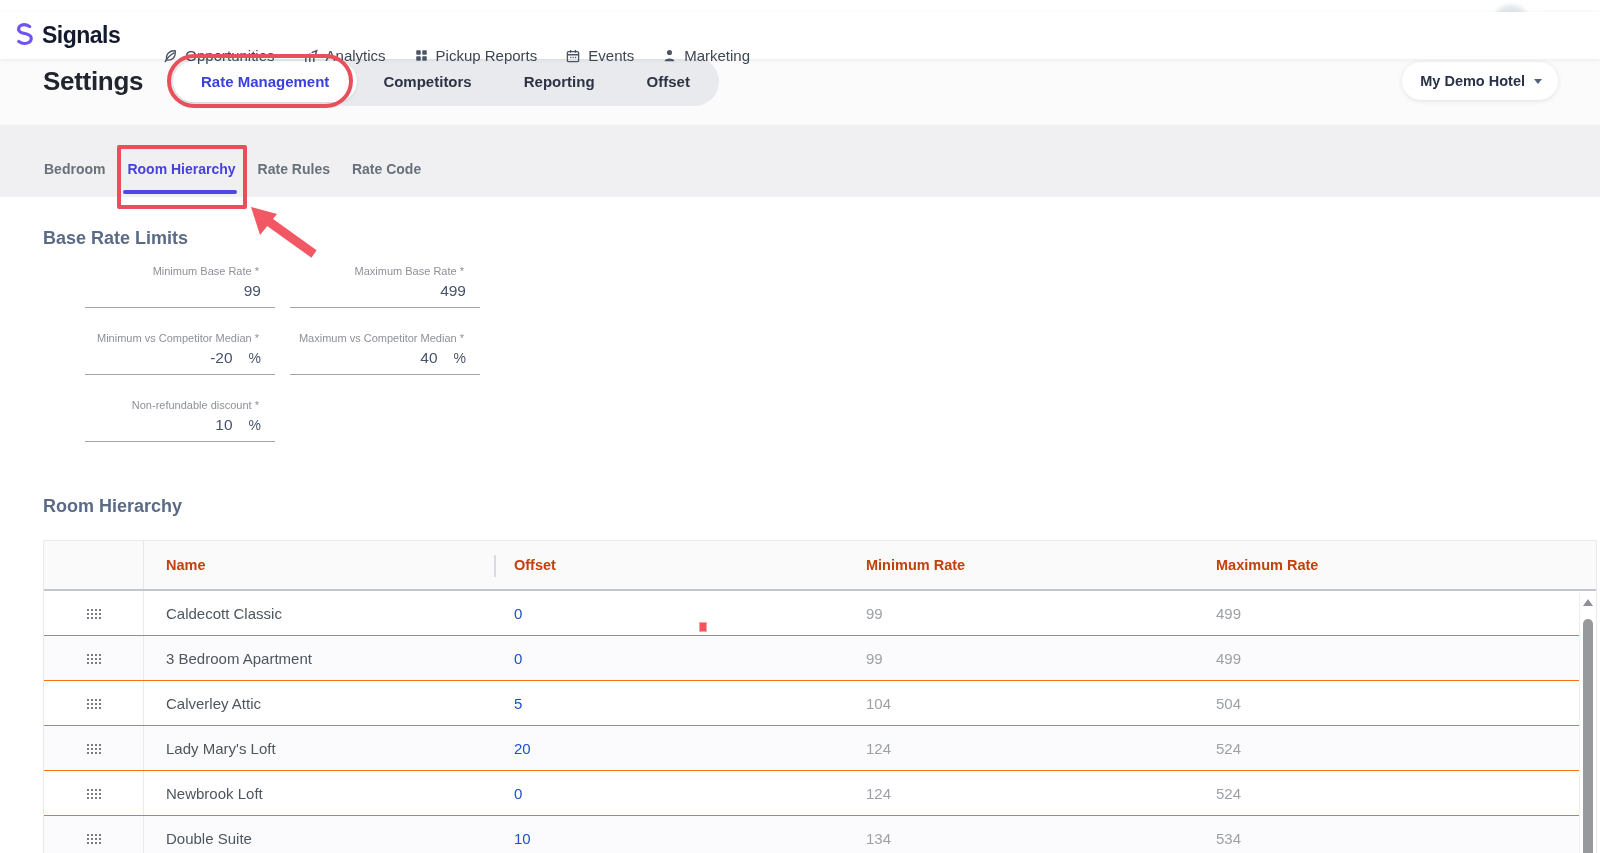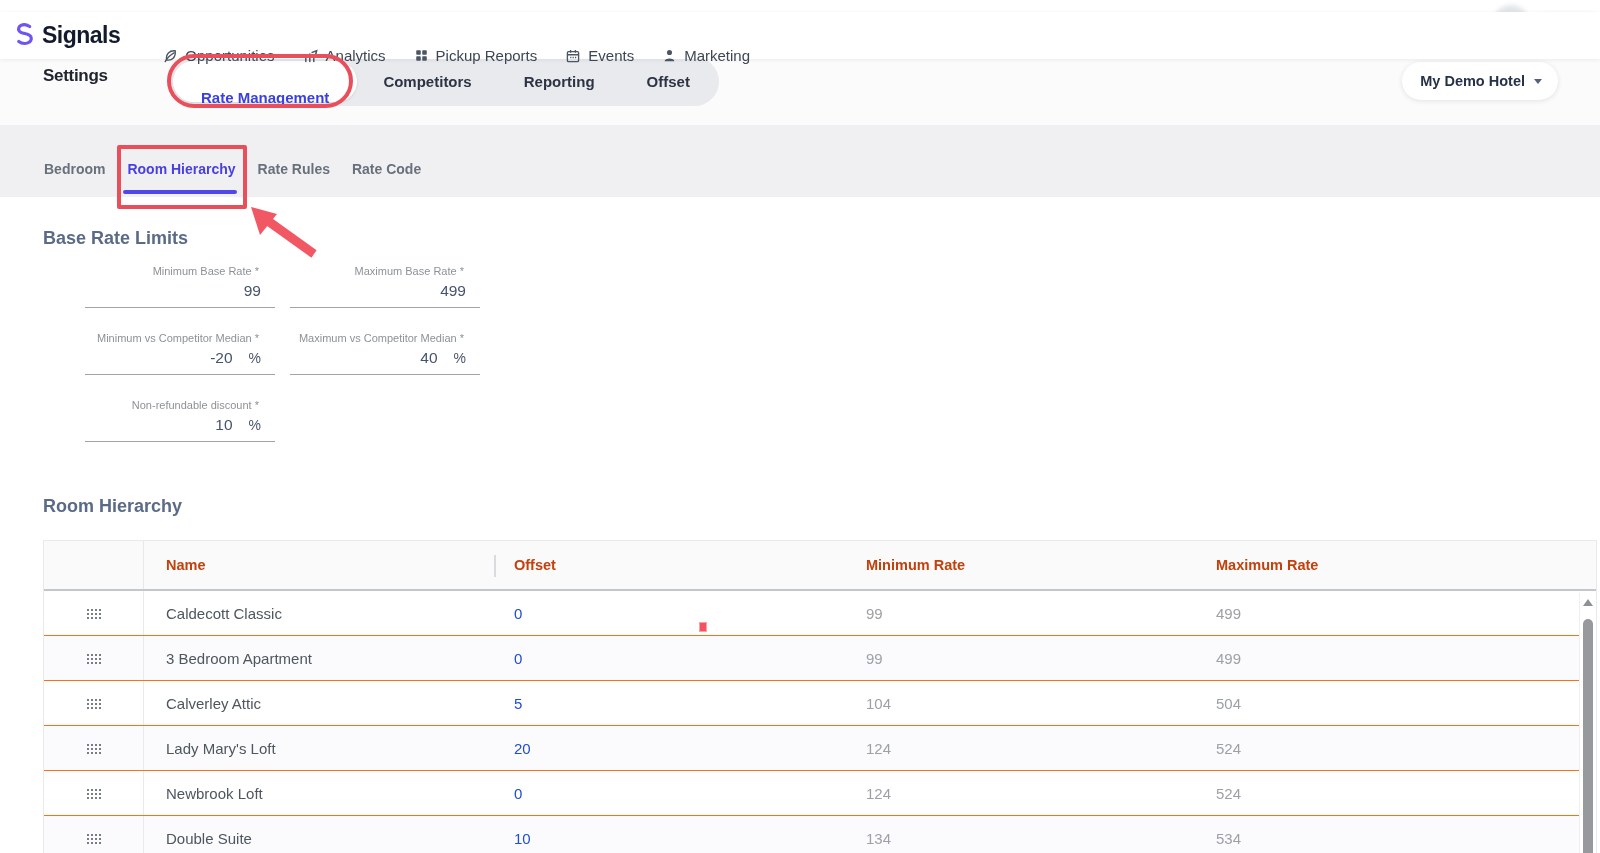--- a/index.html
+++ b/index.html
@@ -17,27 +17,27 @@
 
   .avatar { position:absolute; left:1492px; top:5px; width:38px; height:38px; border-radius:50%;
             background:#e2e5ea; filter:blur(2px); }
   .user-name-blur { position:absolute; left:1540px; top:16px; width:54px; height:16px;
                     background:#c9ced6; border-radius:4px; filter:blur(3px); }
   .user-caret { position:absolute; left:1593px; top:19px; width:0; height:0;
                 border-left:5px solid transparent; border-right:5px solid transparent; border-top:6px solid #33404f; }
 
   
   .strip { position:absolute; left:0; top:47px; width:1600px; height:78px; background:#fbfbfc; }
-  .page-title { position:absolute; left:43px; top:66px; font-size:17px; font-weight:700; color:#20252e; letter-spacing:-0.3px; }
+  .page-title { position:absolute; left:43px; top:66px; font-size:26px; font-weight:700; color:#20252e; letter-spacing:-0.3px; }
 
   .pillbar { position:absolute; left:170px; top:57px; height:49px; background:#e9eaee; border-radius:25px;
              display:flex; align-items:center; padding:0 3px; }
   .pill { height:41px; line-height:41px; padding:0 26px; font-size:15px; font-weight:600; color:#2c3444;
           border-radius:21px; cursor:pointer; white-space:nowrap; }
-  .pill.active { background:#ffffff; color:#3a3fe0; box-shadow:0 1px 3px rgba(0,0,0,.10); padding:16px 28px; }
+  .pill.active { background:#ffffff; color:#3a3fe0; box-shadow:0 1px 3px rgba(0,0,0,.10); padding:0 28px; }
 
   .hotel-pill { position:absolute; right:42px; top:62px; height:38px; background:#ffffff; border-radius:19px;
                 box-shadow:0 1px 5px rgba(30,40,60,.12); display:flex; align-items:center; gap:9px;
                 padding:0 16px 0 18px; font-size:14.5px; font-weight:600; color:#273248; cursor:pointer; }
   .hotel-caret { width:0; height:0; border-left:4.5px solid transparent; border-right:4.5px solid transparent;
                  border-top:5.5px solid #55607a; }
 
   
   .band { position:absolute; left:0; top:125px; width:1600px; height:72px; background:#f0f0f2; }
   .subtabs { position:absolute; left:44px; top:161px; display:flex; gap:22px; }

